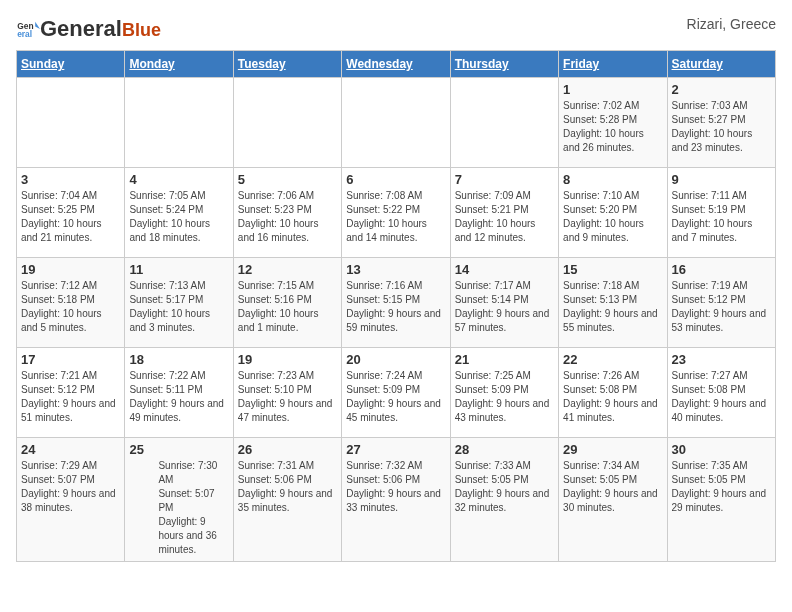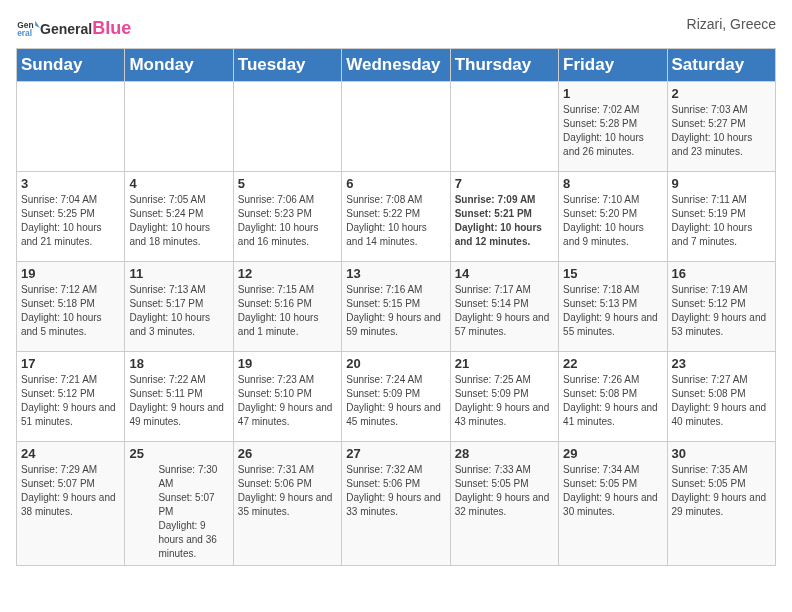--- a/index.html
+++ b/index.html
@@ -14,28 +14,28 @@
       display: flex;
       justify-content: space-between;
       align-items: flex-start;
       margin-bottom: 8px;
     }
     .logo {
       display: flex;
       align-items: center;
     }
     .logo-text-general {
-      font-size: 14px;
+      font-size: 22px;
       font-weight: bold;
       color: #333;
     }
     .logo-text-blue {
       font-size: 18px;
       font-weight: bold;
-      color: #ec4899;
+      color: #c2410c;
     }
     .logo-icon {
       width: 24px;
       height: 24px;
     }
     .title-area {
       text-align: right;
     }
     .month-title {
       font-size: 32px;
@@ -47,25 +47,26 @@
       color: #555;
     }
     table {
       width: 100%;
       border-collapse: collapse;
       table-layout: fixed;
     }
     thead tr th {
       background-color: #3a7abf;
       color: white;
-      font-size: 17px;
+      font-size: 12px;
       font-weight: bold;
       padding: 6px 4px;
       text-align: left;
       border: 1px solid #ccc;
+      text-decoration: underline;
     }
     tbody tr td {
       vertical-align: top;
       border: 1px solid #ccc;
       padding: 4px;
       font-size: 10px;
       color: #333;
       height: 90px;
       background: #fff;
     }
@@ -159,21 +160,21 @@
 Daylight: 10 hours and 16 minutes.</div>
         </td>
         <td>
           <span class="day-number">6</span>
           <div class="day-info" style="white-space: pre-line;">Sunrise: 7:08 AM
 Sunset: 5:22 PM
 Daylight: 10 hours and 14 minutes.</div>
         </td>
         <td>
           <span class="day-number">7</span>
-          <div class="day-info" style="white-space: pre-line; font-weight: bold;">Sunrise: 7:09 AM
+          <div class="day-info" style="white-space: pre-line;">Sunrise: 7:09 AM
 Sunset: 5:21 PM
 Daylight: 10 hours and 12 minutes.</div>
         </td>
         <td>
           <span class="day-number">8</span>
           <div class="day-info" style="white-space: pre-line;">Sunrise: 7:10 AM
 Sunset: 5:20 PM
 Daylight: 10 hours and 9 minutes.</div>
         </td>
         <td>

